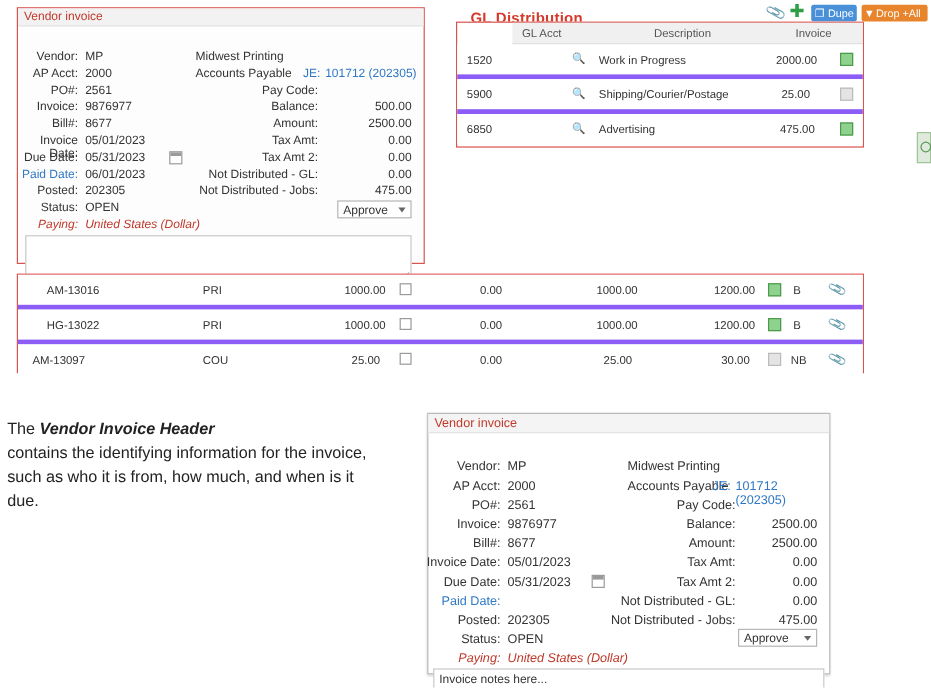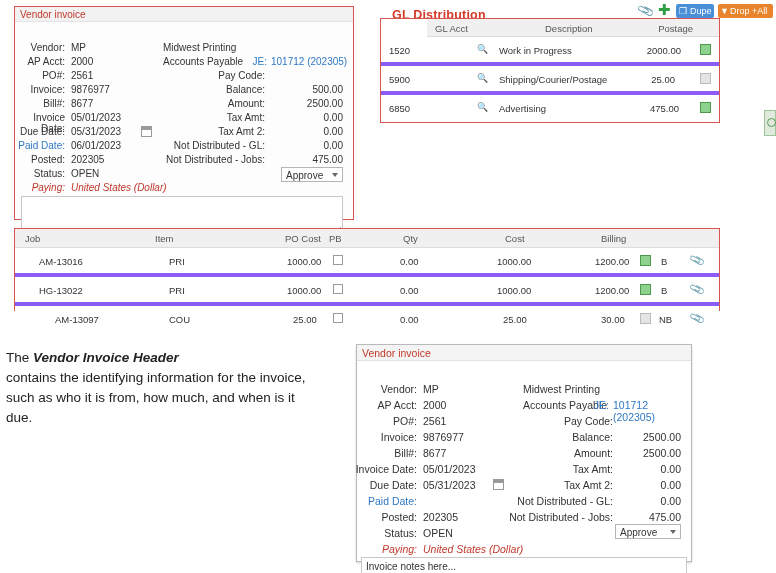--- a/index.html
+++ b/index.html
@@ -391,21 +391,21 @@
         <span></span>
         <span class="grip"></span>
       </div>
     </div>
   </div>
 
   <div class="panel" id="gl-panel">
     <div class="grid-head" style="position:relative;margin-left:46px;">
       <span style="left:8px;">GL Acct</span>
       <span style="left:118px;">Description</span>
-      <span style="right:26px;">Postage</span>
+      <span style="right:26px;">Invoice</span>
     </div>
 
     <div class="grid-row">
       <span class="cell" style="left:8px;">1520</span>
       <span class="mag-icon" style="left:96px;">🔍</span>
       <span class="cell" style="left:118px;">Work in Progress</span>
       <span class="cell" style="right:38px;">2000.00</span>
       <span class="green-btn" style="right:8px;"></span>
     </div>
     <div class="grid-row">
@@ -422,29 +422,20 @@
       <span class="cell" style="right:40px;">475.00</span>
       <span class="green-btn" style="right:8px;"></span>
     </div>
   </div>
 
   <div id="right-tab">
     <span class="dot"></span>
   </div>
 
   <div class="panel" id="job-panel">
-    <div class="grid-head" style="position:relative; height:18px;">
-      <span style="left:10px;">Job</span>
-      <span style="left:140px;">Item</span>
-      <span style="left:270px;">PO Cost</span>
-      <span style="left:314px;">PB</span>
-      <span style="left:388px;">Qty</span>
-      <span style="left:490px;">Cost</span>
-      <span style="left:586px;">Billing</span>
-    </div>
 
     <div class="grid-row">
       <span class="cell" style="left:24px;">AM-13016</span>
       <span class="cell" style="left:154px;">PRI</span>
       <span class="cell" style="left:272px;">1000.00</span>
       <span class="chk" style="left:318px;"></span>
       <span class="cell" style="left:385px;">0.00</span>
       <span class="cell" style="left:482px;">1000.00</span>
       <span class="cell" style="left:580px;">1200.00</span>
       <span class="green-btn" style="left:625px;"></span>
@@ -457,21 +448,21 @@
       <span class="cell" style="left:272px;">1000.00</span>
       <span class="chk" style="left:318px;"></span>
       <span class="cell" style="left:385px;">0.00</span>
       <span class="cell" style="left:482px;">1000.00</span>
       <span class="cell" style="left:580px;">1200.00</span>
       <span class="green-btn" style="left:625px;"></span>
       <span class="cell" style="left:646px;">B</span>
       <span class="clip" style="left:676px;">📎</span>
     </div>
     <div class="grid-row" style="border-bottom:none;">
-      <span class="cell" style="left:40px;">AM-13097</span>
+      <span class="cell" style="left:12px;">AM-13097</span>
       <span class="cell" style="left:154px;">COU</span>
       <span class="cell" style="left:278px;">25.00</span>
       <span class="chk" style="left:318px;"></span>
       <span class="cell" style="left:385px;">0.00</span>
       <span class="cell" style="left:488px;">25.00</span>
       <span class="cell" style="left:586px;">30.00</span>
       <span class="grey-btn" style="left:625px;"></span>
       <span class="cell" style="left:644px;">NB</span>
       <span class="clip" style="left:676px;">📎</span>
     </div>

